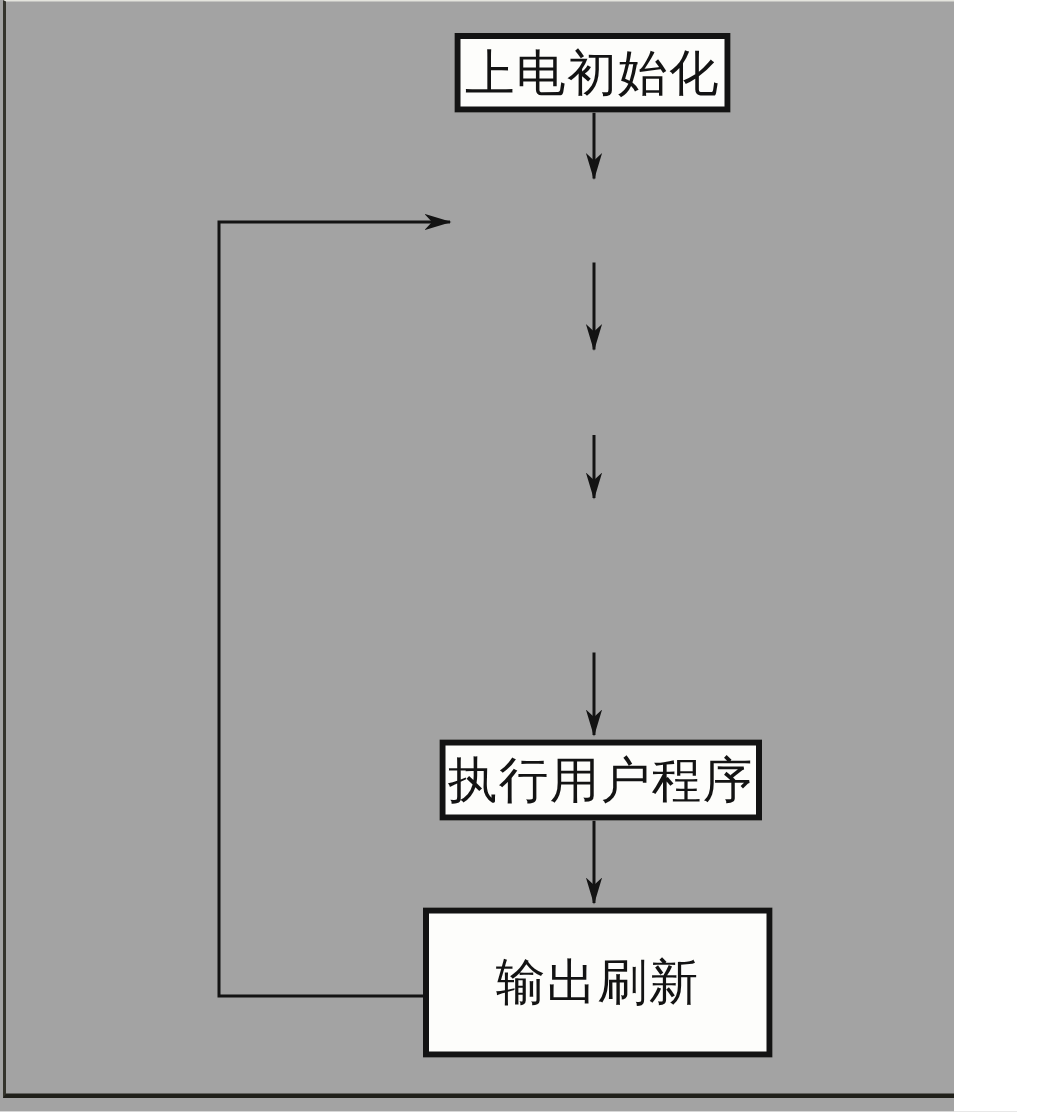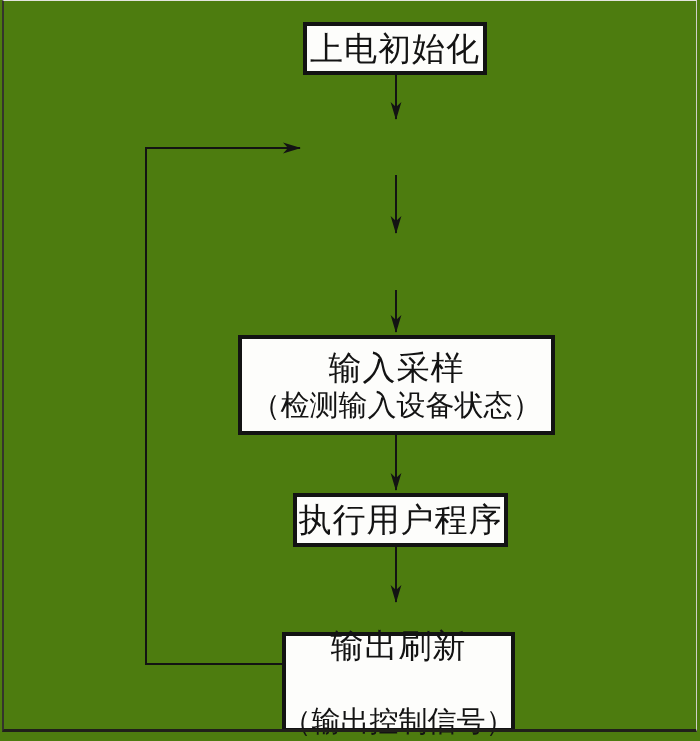--- a/index.html
+++ b/index.html
@@ -2,23 +2,23 @@
 <html><head>
 <meta charset="utf-8">
 <style>
   html, body {
     margin: 0;
     padding: 0;
     background: #ffffff;
   }
   .canvas {
     position: relative;
-    width: 700px;
+    width: 636px;
     height: 741px;
-    background: #4d7c0f;
+    background: #a3a3a3;
     font-family: "DejaVu Serif", "Liberation Serif", serif;
     overflow: hidden;
   }
   
   .frame {
     position: absolute;
     left: 2px;
     top: 0;
     width: 695px;
     height: 732px;
@@ -58,21 +58,21 @@
   .node .line2 {
     font-size: 29px;
     line-height: 1.2;
     white-space: nowrap;
   }
   .n1 { left: 303px; top: 22px;  width: 184px; height: 53px; }
   .n2 { left: 303px; top: 122px; width: 185px; height: 53px; }
   .n3 { left: 302px; top: 236px; width: 186px; height: 54px; }
   .n4 { left: 238px; top: 335px; width: 317px; height: 100px; }
   .n5 { left: 293px; top: 493px; width: 215px; height: 54px; }
-  .n6 { left: 282px; top: 632px; width: 233px; height: 100px; gap: 37px; }
+  .n6 { left: 282px; top: 605px; width: 233px; height: 100px; gap: 37px; }
 </style>
 </head>
 <body>
 
 <div class="canvas">
 
   <svg class="wires" viewBox="0 0 700 741" xmlns="http://www.w3.org/2000/svg">
     <defs>
       <marker id="ah" markerUnits="userSpaceOnUse" markerWidth="18" markerHeight="12" viewBox="0 0 18 12" refX="17" refY="6" orient="auto">
         <path d="M18,6 L0,0.6 L5,6 L0,11.4 Z" fill="#131313"></path>
@@ -85,29 +85,24 @@
     <line x1="396" y1="547" x2="396" y2="602" stroke="#131313" stroke-width="2" marker-end="url(#ah)"></line>
     <polyline points="282,664 146,664 146,148 300,148" fill="none" stroke="#131313" stroke-width="2" marker-end="url(#ah)"></polyline>
   </svg>
 
   <div class="node n1">
     <span class="line1">上电初始化</span>
   </div>
 
 
 
-  <div class="node n4">
-    <span class="line1">输入采样</span>
-    <span class="line2">（检测输入设备状态）</span>
-  </div>
 
   <div class="node n5">
     <span class="line1">执行用户程序</span>
   </div>
 
   <div class="node n6">
     <span class="line1">输出刷新</span>
-    <span class="line2">（输出控制信号）</span>
   </div>
 
   <div class="frame"></div>
 
 </div>
 
 </body></html>

